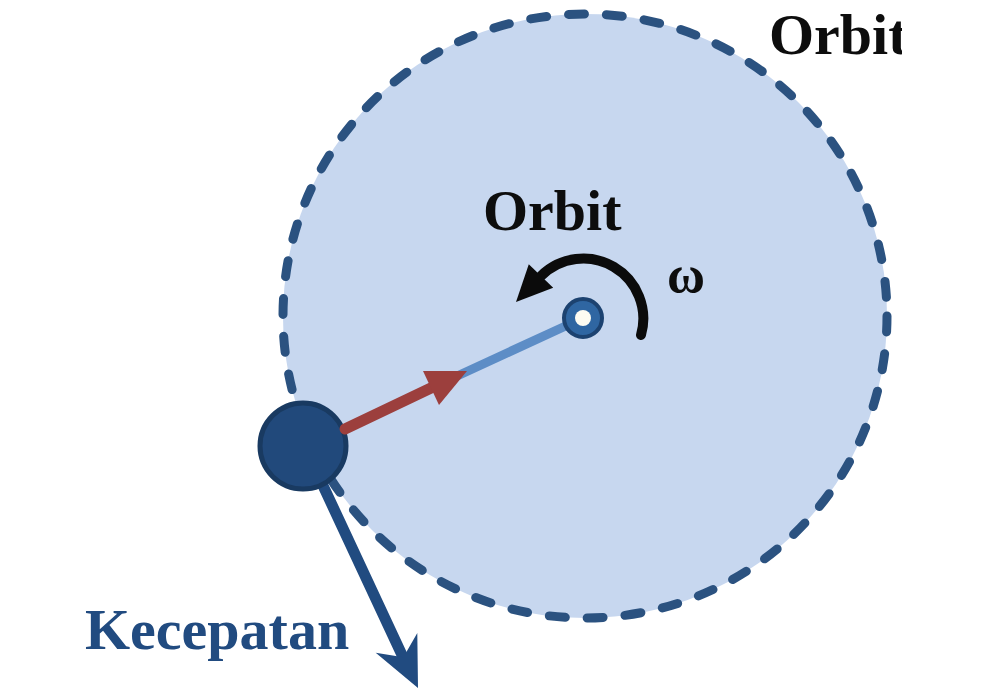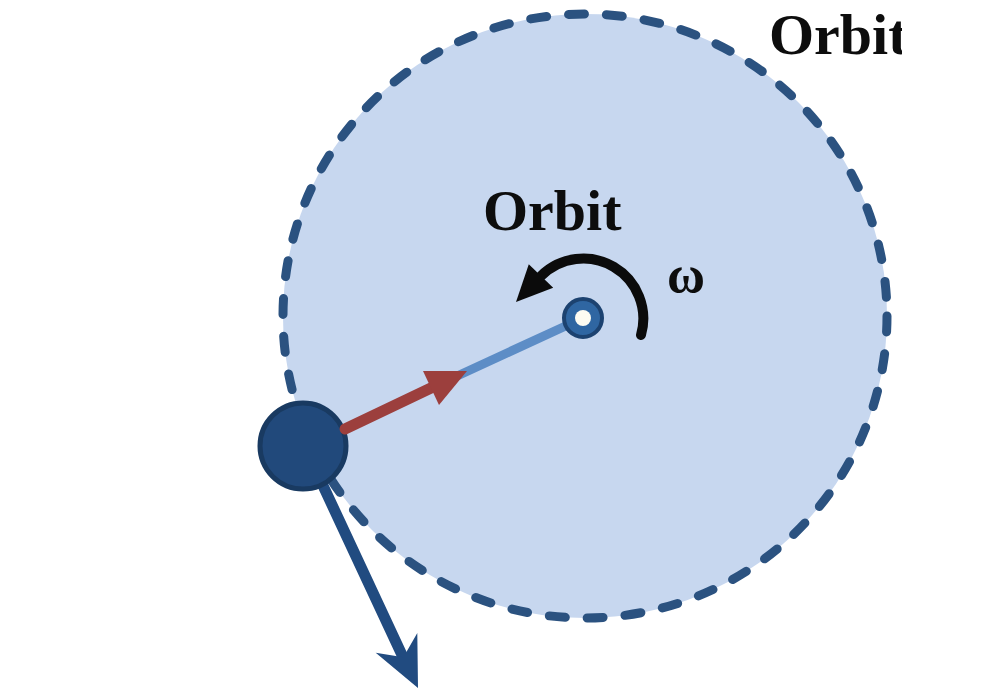--- a/index.html
+++ b/index.html
@@ -112,13 +112,14 @@
     </g>
   </svg>
 
   <div class="label label-orbit">Orbit</div>
 
   <div class="label label-sumbu">Orbit</div>
 
   <div class="label label-omega">ω</div>
 
 
+  <div class="label label-kecepatan">Kecepatan</div>
 </div>
 
 </body></html>

